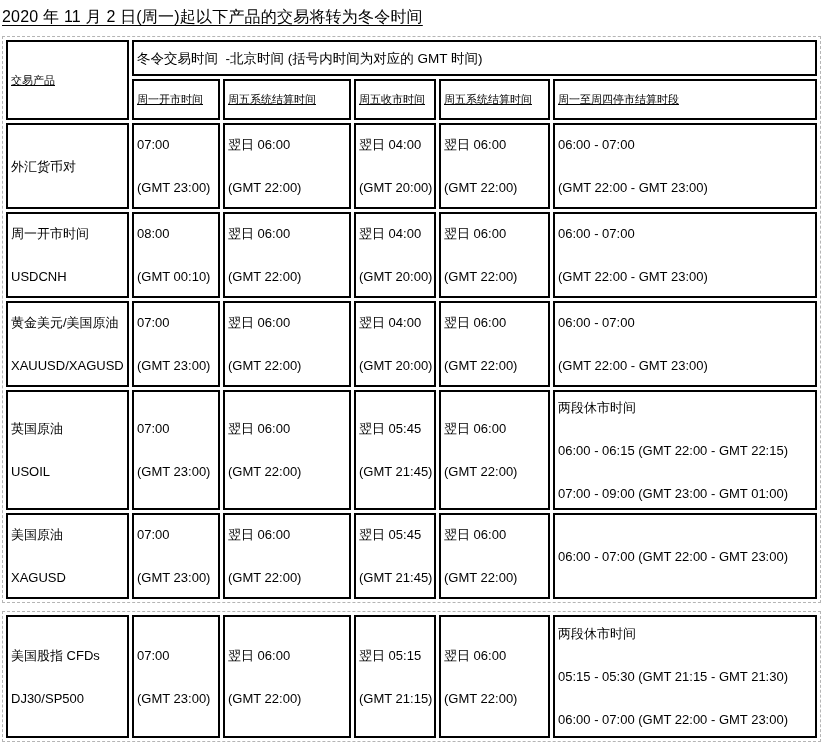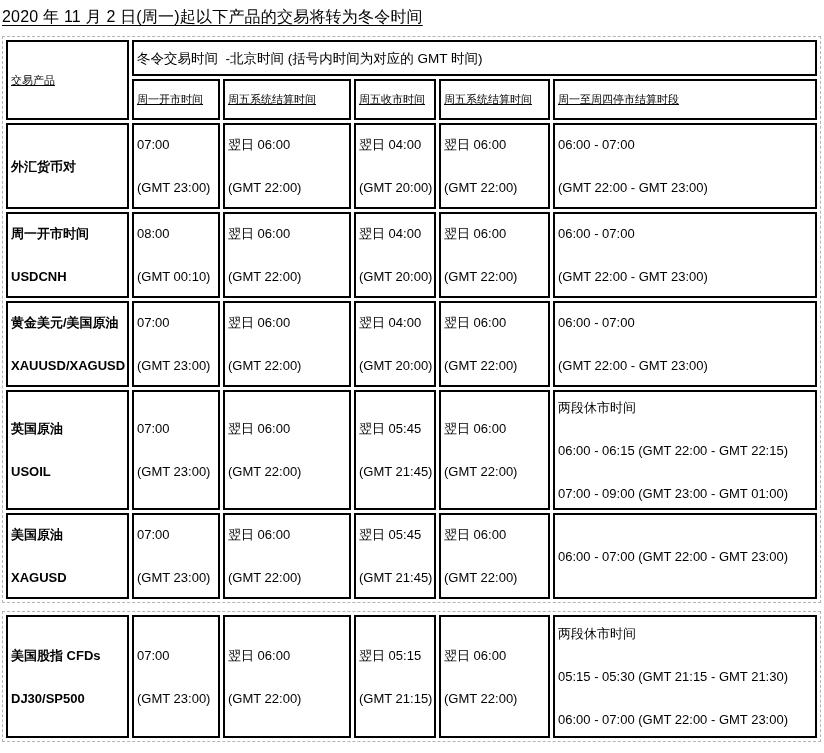--- a/index.html
+++ b/index.html
@@ -49,21 +49,21 @@
     background: #ffffff;
   }
   .cell-line {
     line-height: 21px;
     white-space: nowrap;
   }
   .cell-line + .cell-line { margin-top: 22px; }
   td.hdr  { font-size: 11px; text-decoration: underline; }
   td.group { font-size: 13.5px; }
   td.group .cell-line { white-space: pre; }
-  td.product { font-weight: 700; font-size: 13px; margin-top: 48px; }
+  td.product { font-weight: 400; font-size: 13px; margin-top: 48px; }
   td.time { font-size: 13px; }
   td.h-group { height: 36px; }
   td.h-sub   { height: 41px; }
   tr.row-normal td { height: 86px; }
   tr.row-tall   td { height: 120px; }
   .second tr.row-tall td { height: 123px; }
 </style>
 </head>
 <body>
 

